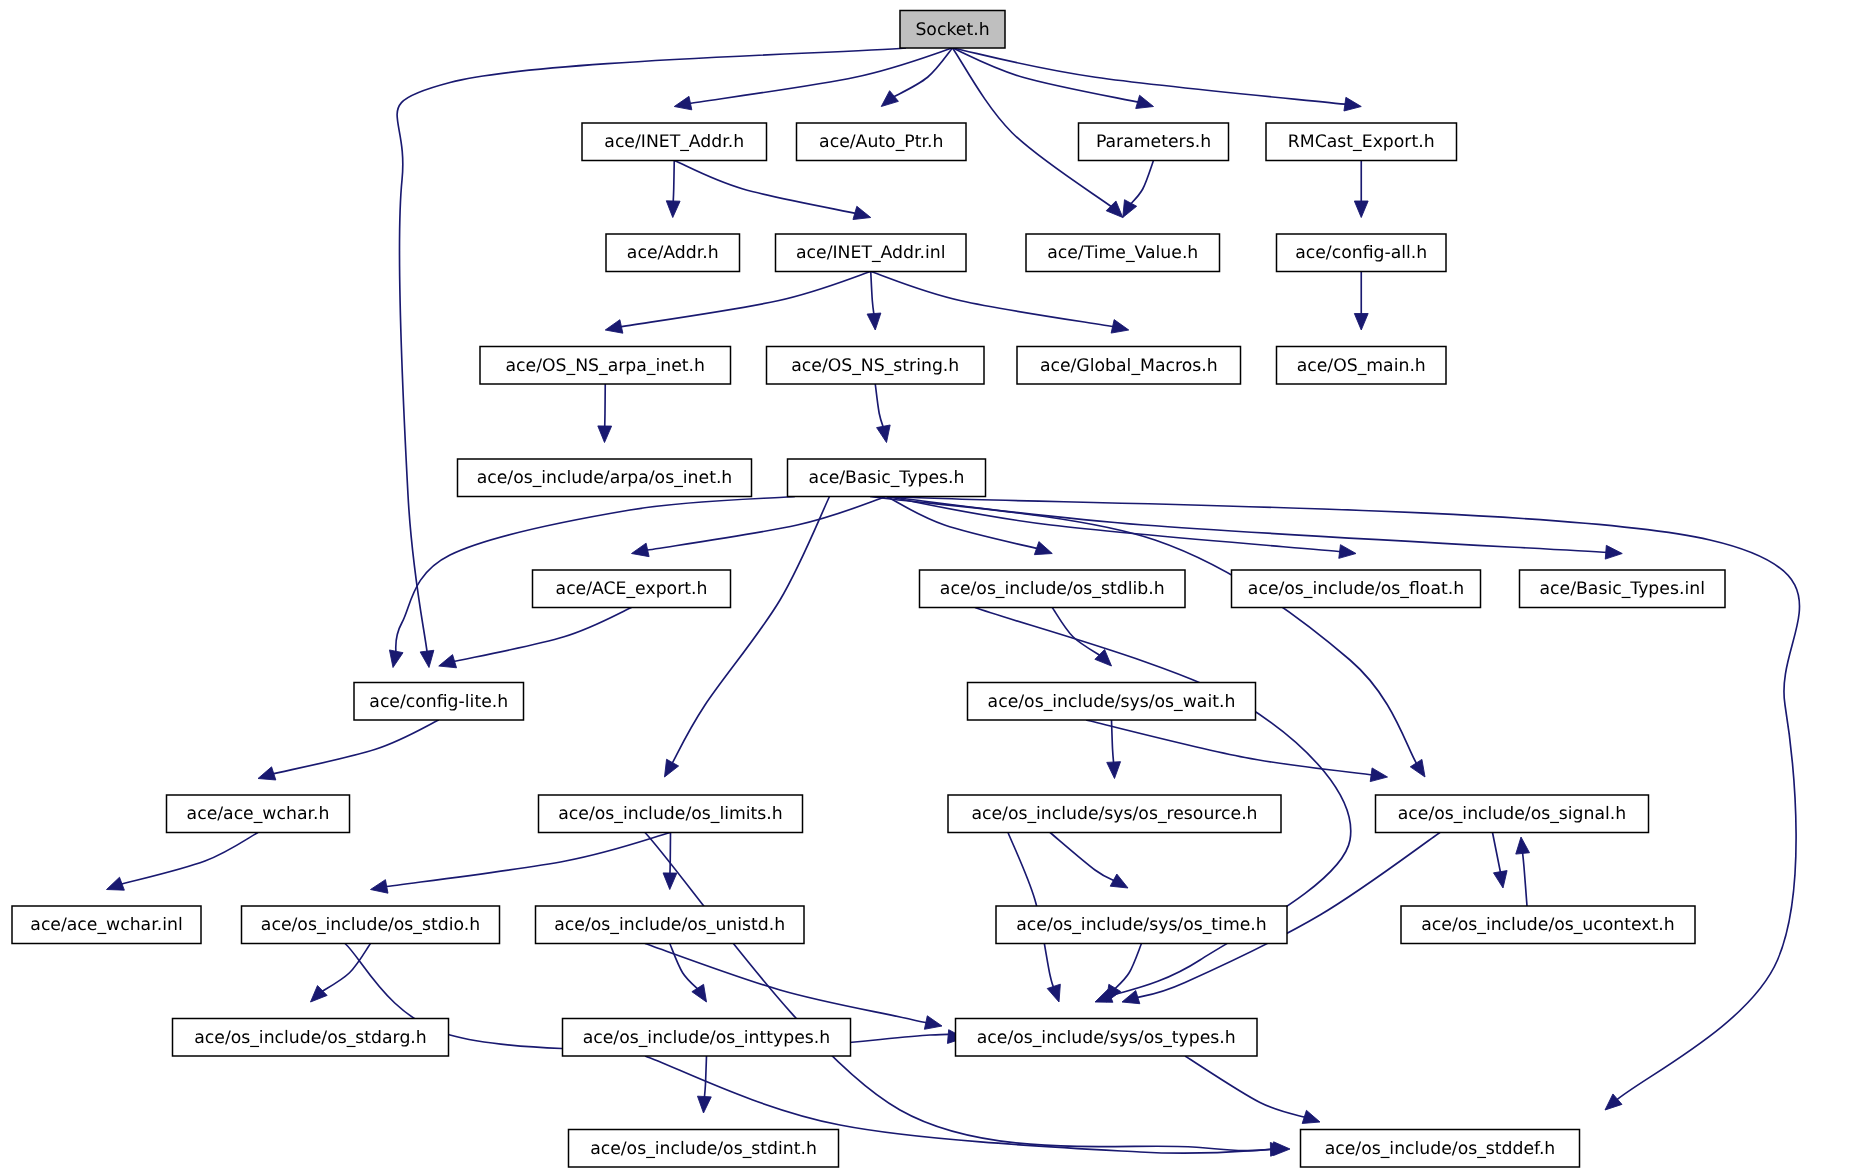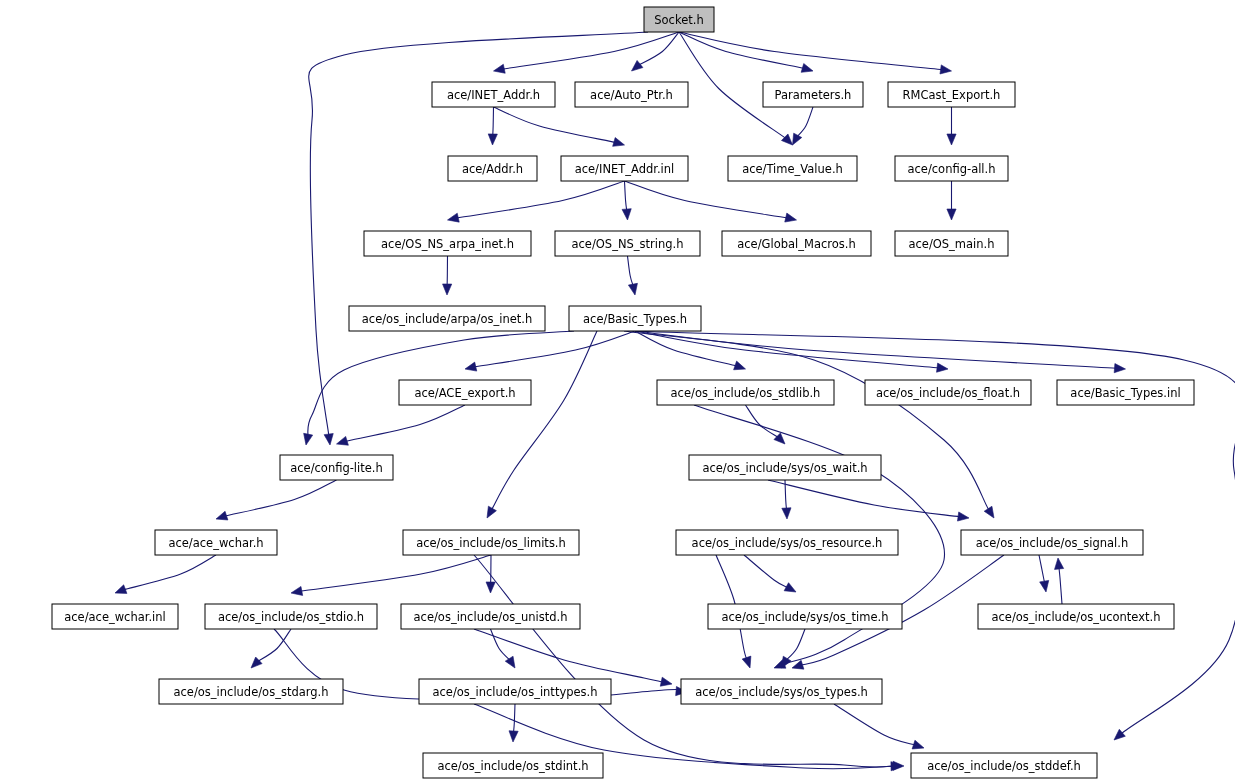--- a/index.html
+++ b/index.html
@@ -10,21 +10,20 @@
   body {
     width: 1235px;
     height: 784px;
     font-family: "DejaVu Sans", sans-serif;
     overflow: hidden;
   }
   #graph-root {
     position: relative;
     width: 1008px;
     height: 784px;
-    padding-left: 44px;
   }
   svg#depgraph {
     display: block;
     width: 1235px;
     height: 784px;
   }
   .node-box {
     fill: #ffffff;
     stroke: #000000;
     stroke-width: 1;

